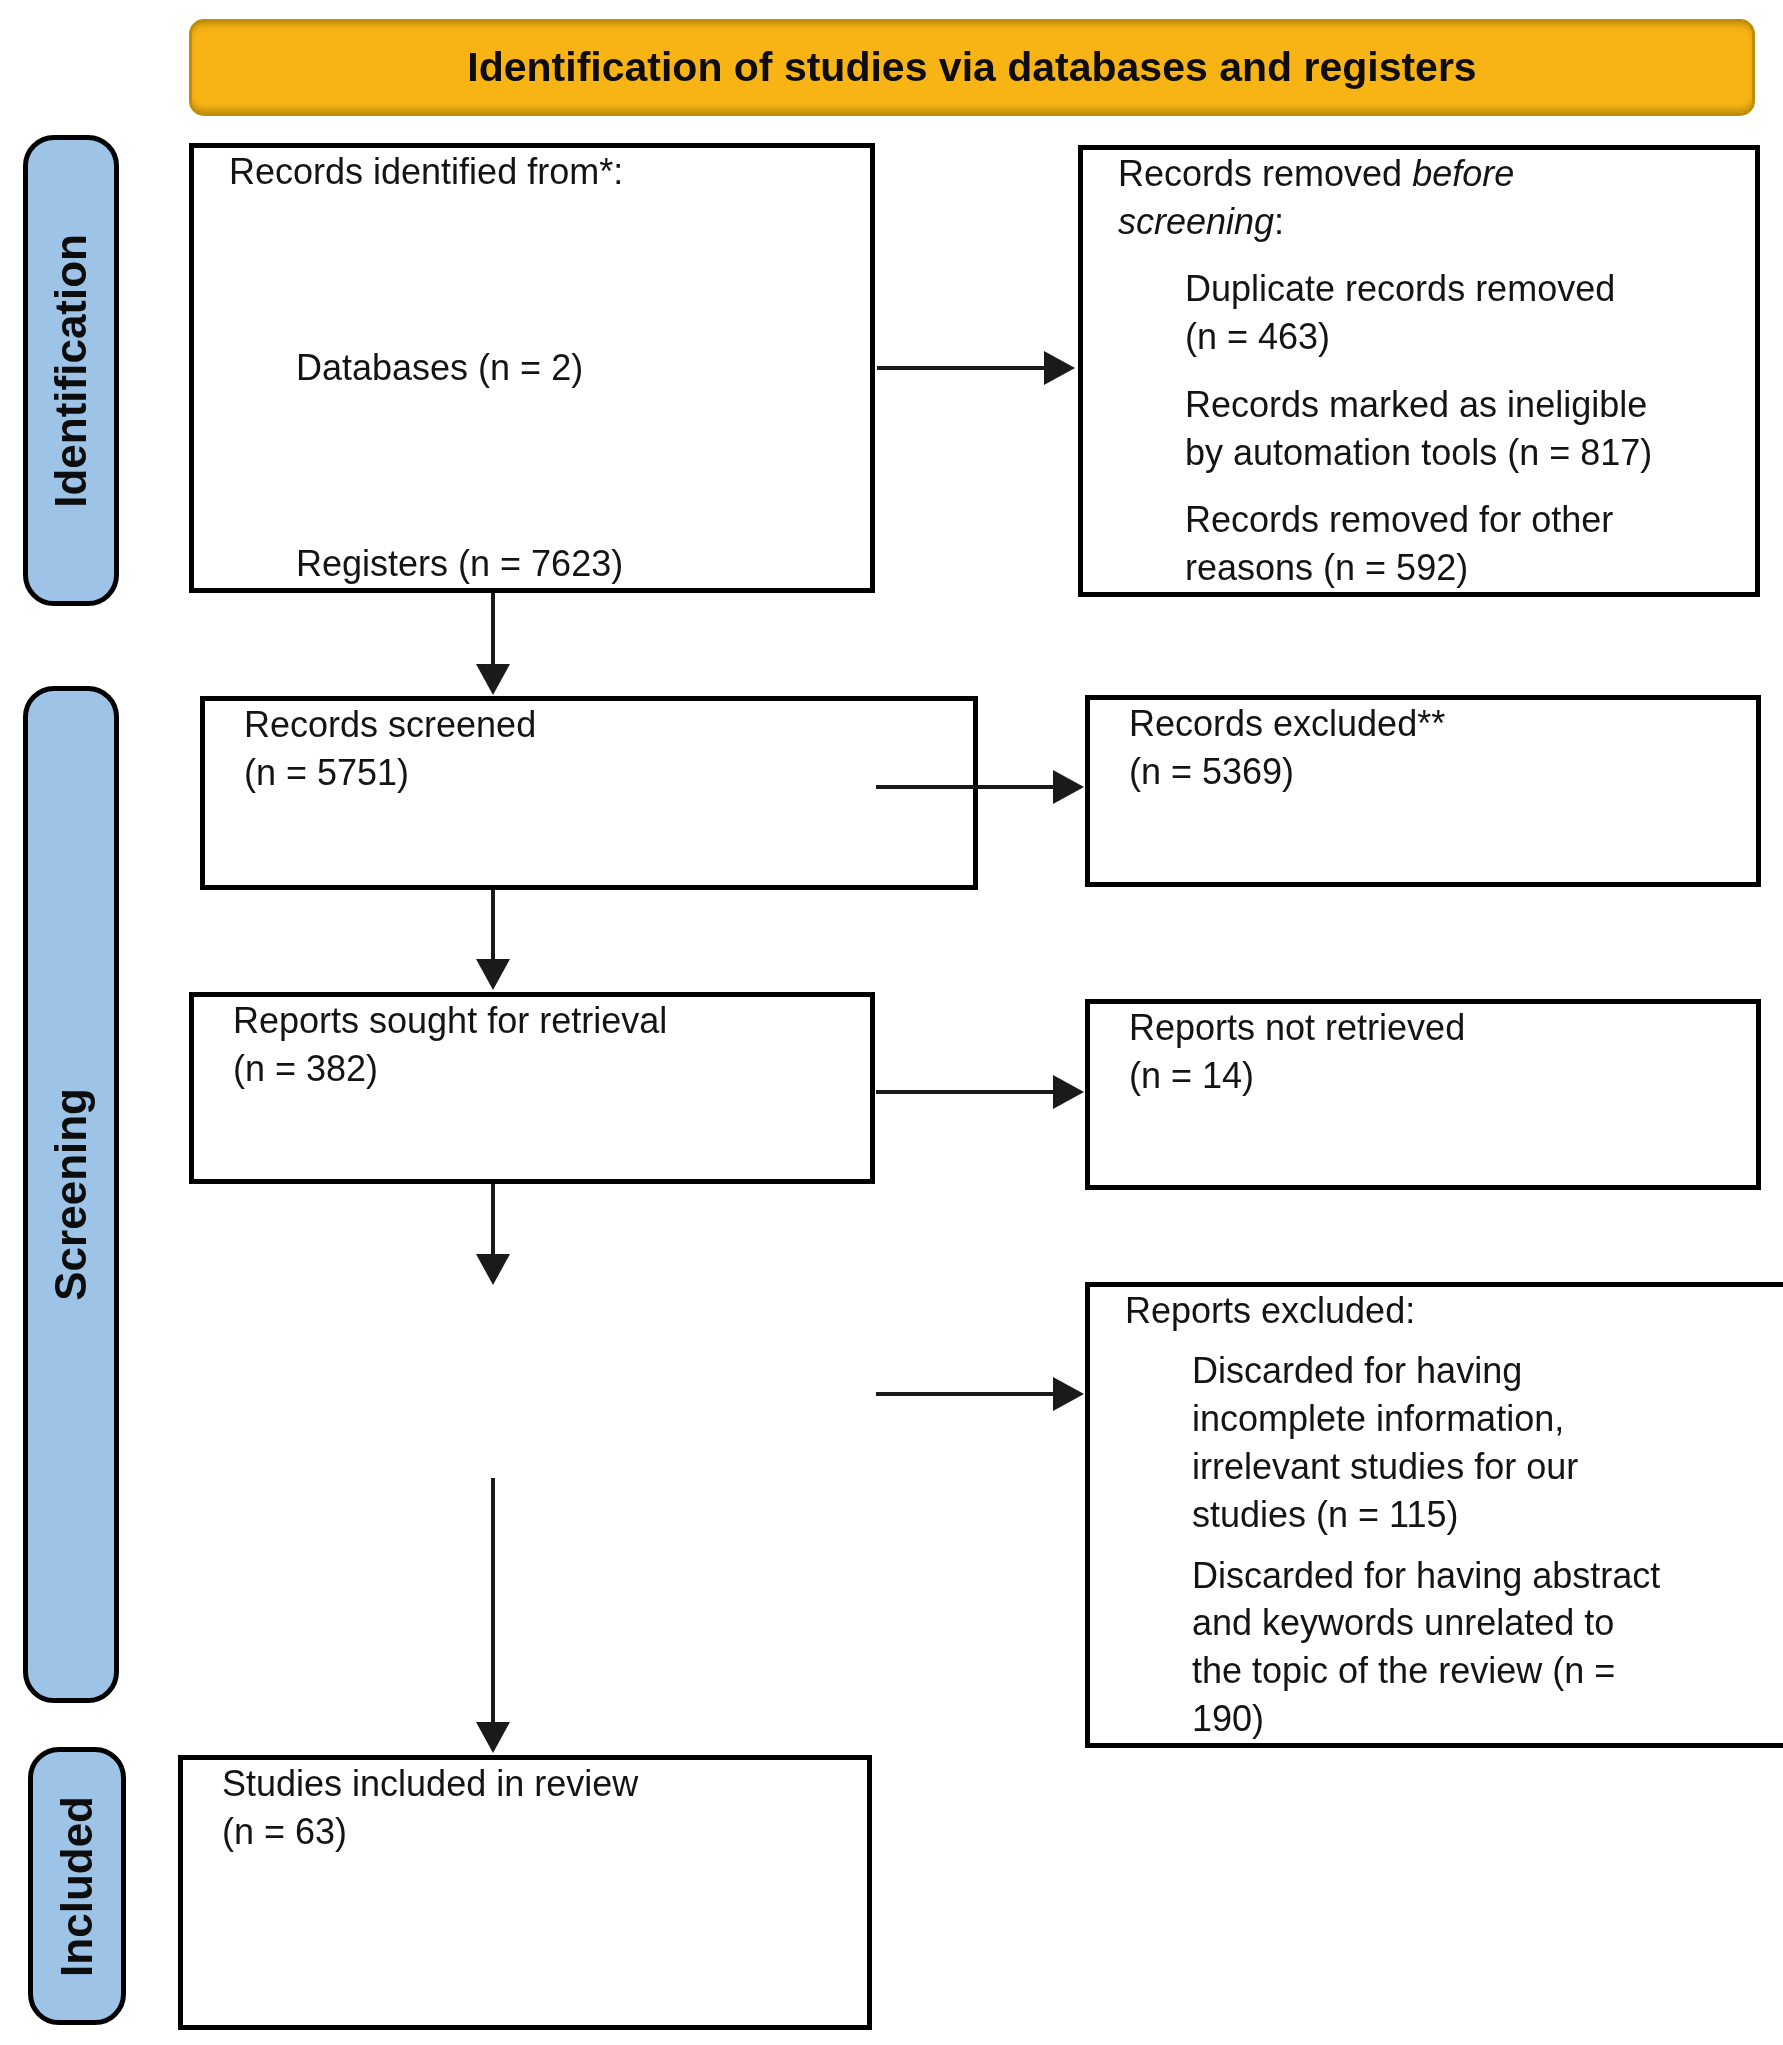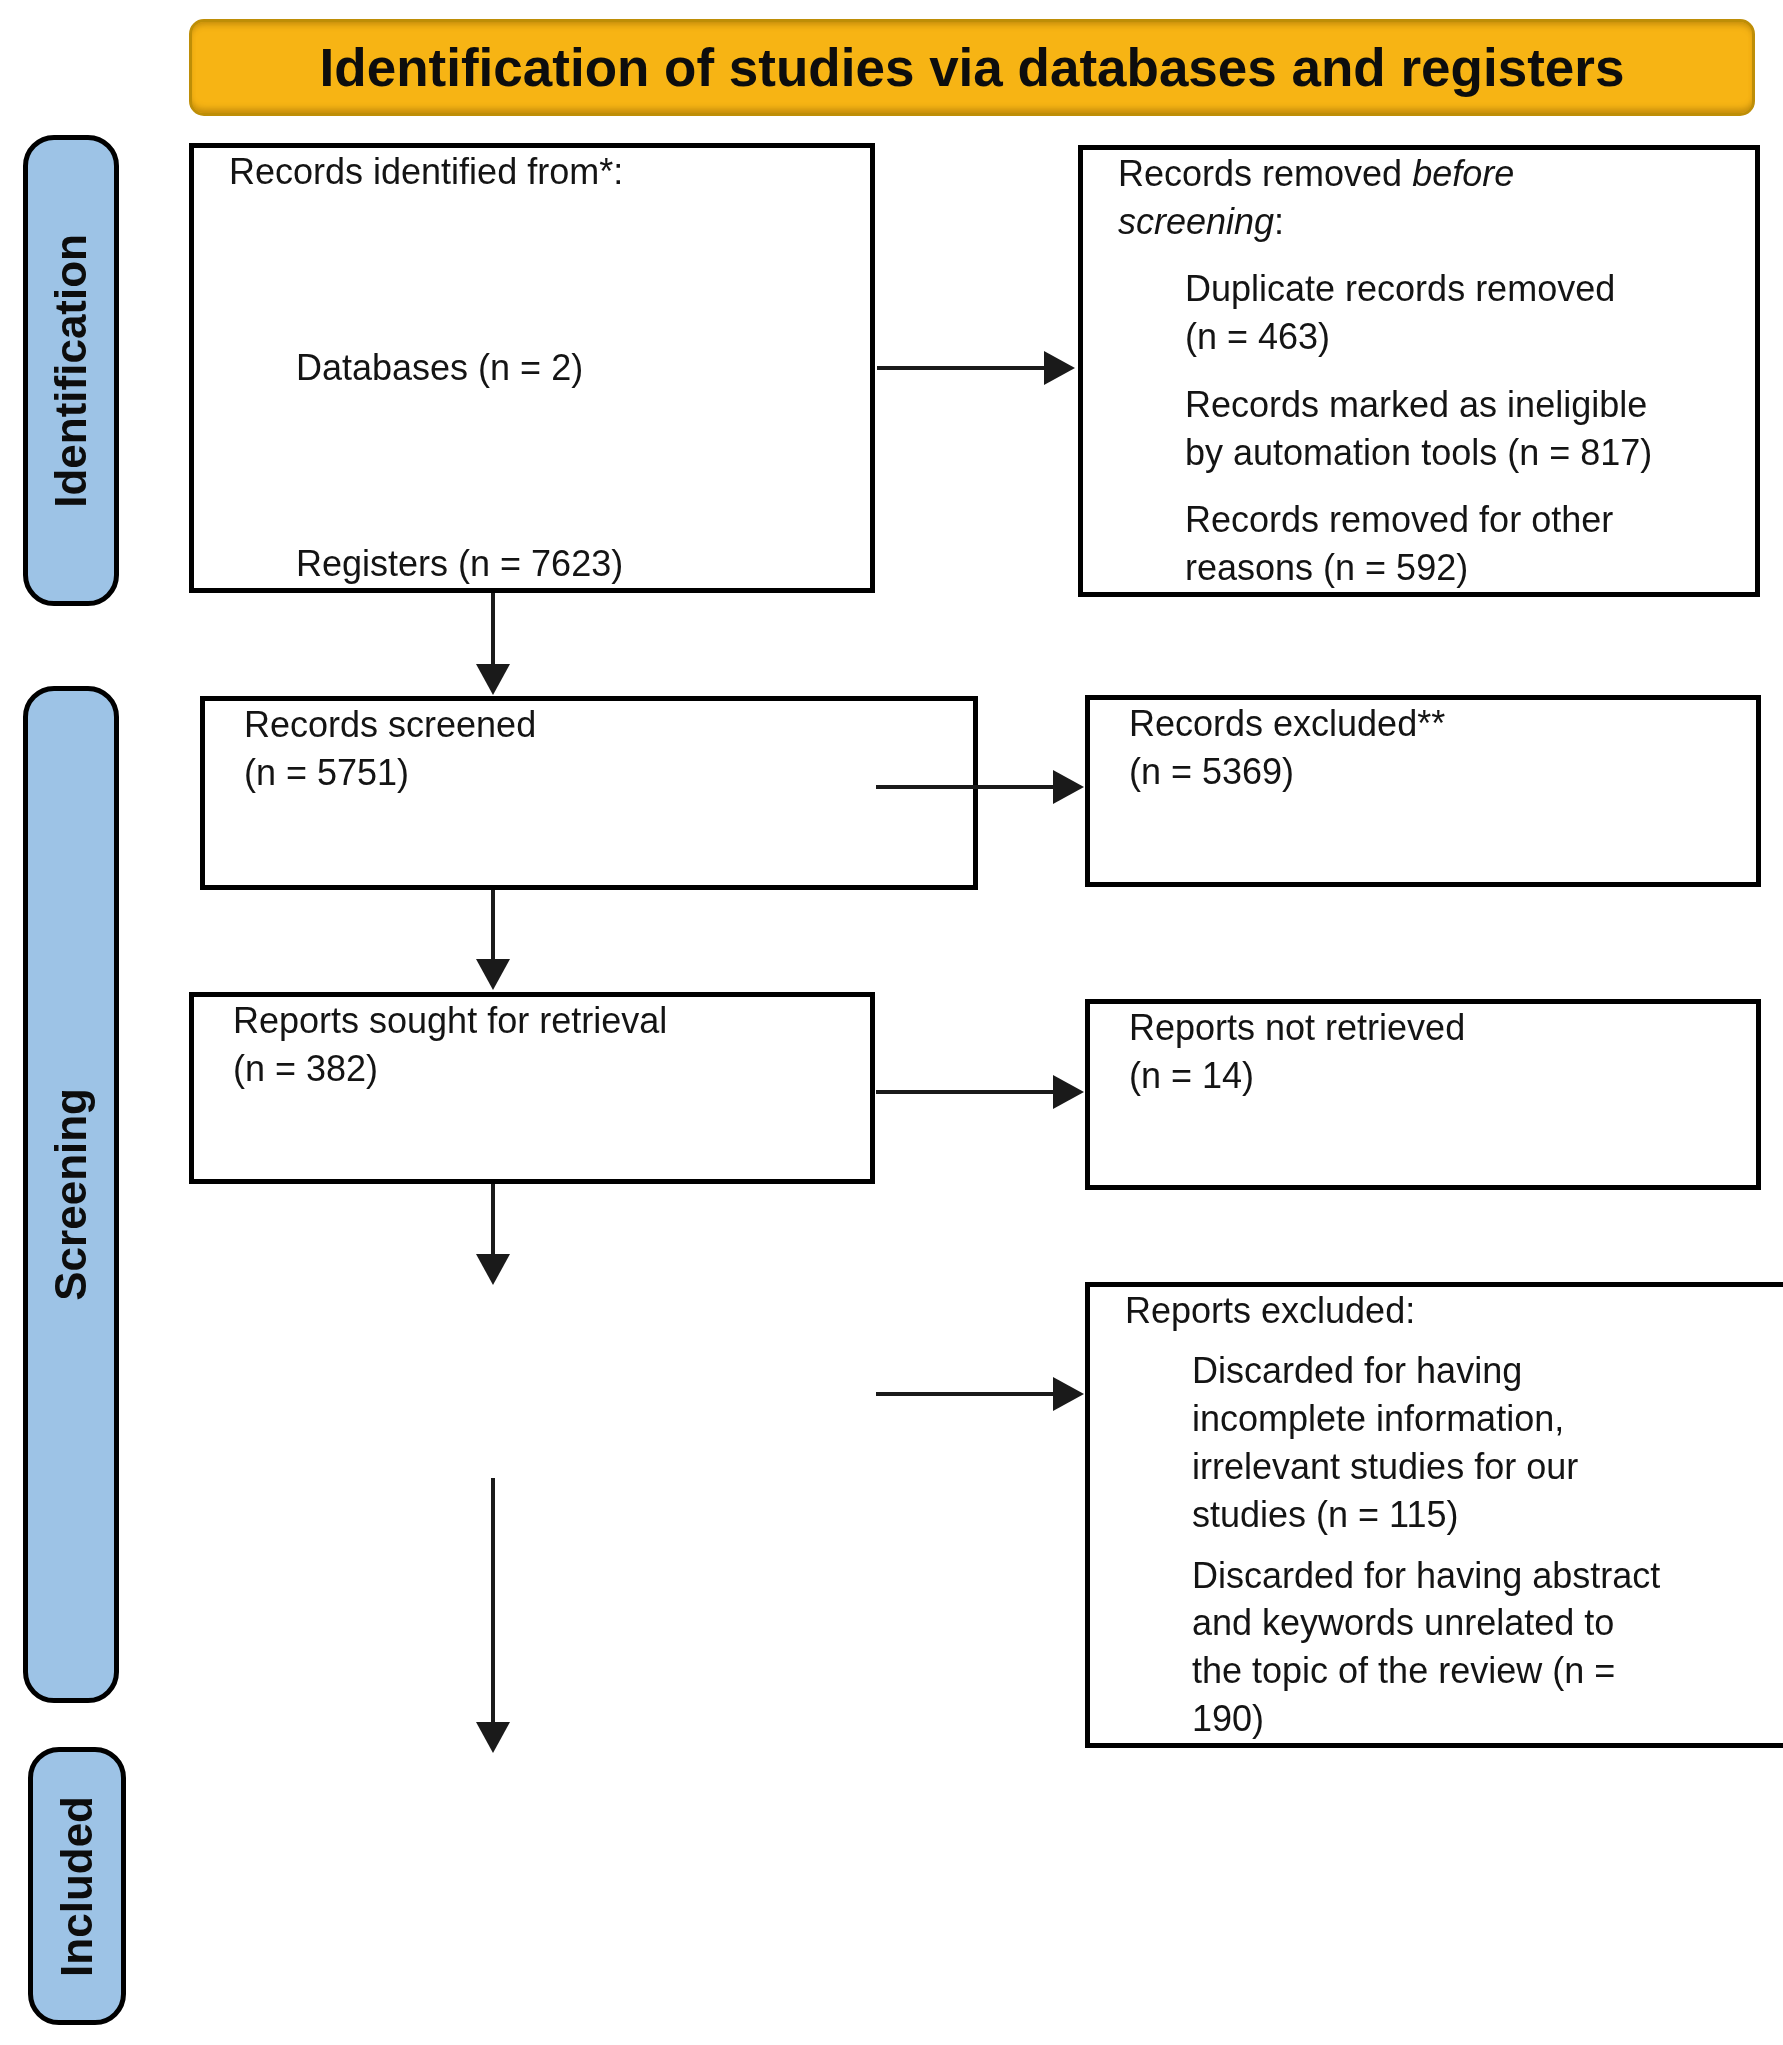--- a/index.html
+++ b/index.html
@@ -15,21 +15,21 @@
   .banner{
     position:absolute;left:189px;top:19px;width:1566px;height:97px;
     background:#F7B414;
     border:3.1px solid #BE8E07;
     border-radius:15px;
     box-sizing:border-box;
     display:flex;align-items:center;justify-content:center;
     box-shadow:inset 0 6.3px 6.3px -3.8px rgba(130,90,0,.45),
                inset 0 -7.5px 6.3px -3.8px rgba(130,90,0,.45);
   }
-  .banner span{font-weight:bold;font-size:53px;color:#0d0d0d;}
+  .banner span{font-weight:bold;font-size:41px;color:#0d0d0d;}
   
   .stage{
     position:absolute;background:#9DC3E6;border:5.7px solid #000;
     border-radius:31px;box-sizing:border-box;
     display:flex;align-items:center;justify-content:center;
   }
   .stage span{
     writing-mode:vertical-rl;transform:rotate(180deg);
     font-weight:bold;font-size:44px;color:#0d0d0d;white-space:nowrap;
   }
@@ -124,20 +124,24 @@
     <div class="box-item">Discarded for having
 incomplete information,
 irrelevant studies for our
 studies (n = 115)</div>
     <div class="box-item">Discarded for having abstract
 and keywords unrelated to
 the topic of the review (n =
 190)</div>
   </div>
 
+  <div class="fbox" id="box-studies-included">
+    <div class="box-text">Studies included in review
+(n = 63)</div>
+  </div>
 
   <div class="hline" style="left:877px;top:366px;width:171px;"></div>
   <div class="head-r" style="left:1044px;top:351px;"></div>
 
   <div class="hline" style="left:876px;top:785px;width:180px;"></div>
   <div class="head-r" style="left:1053px;top:770px;"></div>
 
   <div class="hline" style="left:876px;top:1090px;width:180px;"></div>
   <div class="head-r" style="left:1053px;top:1075px;"></div>
 

